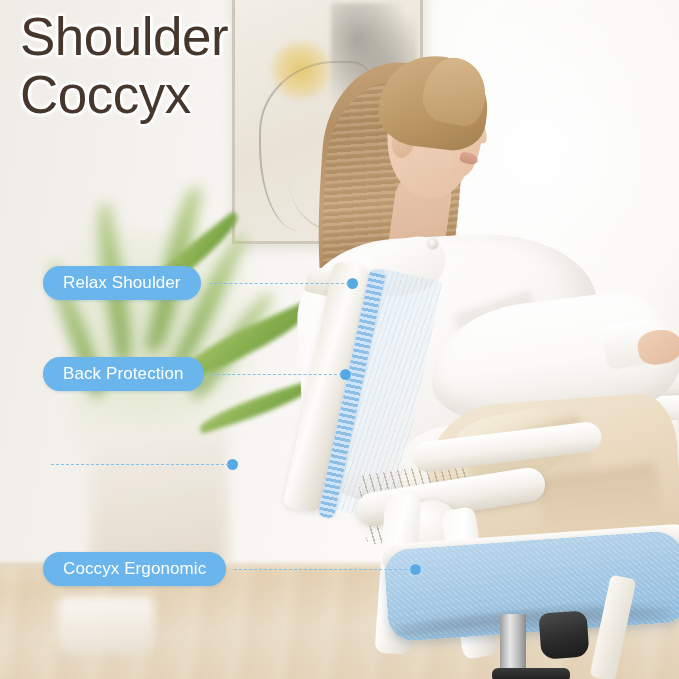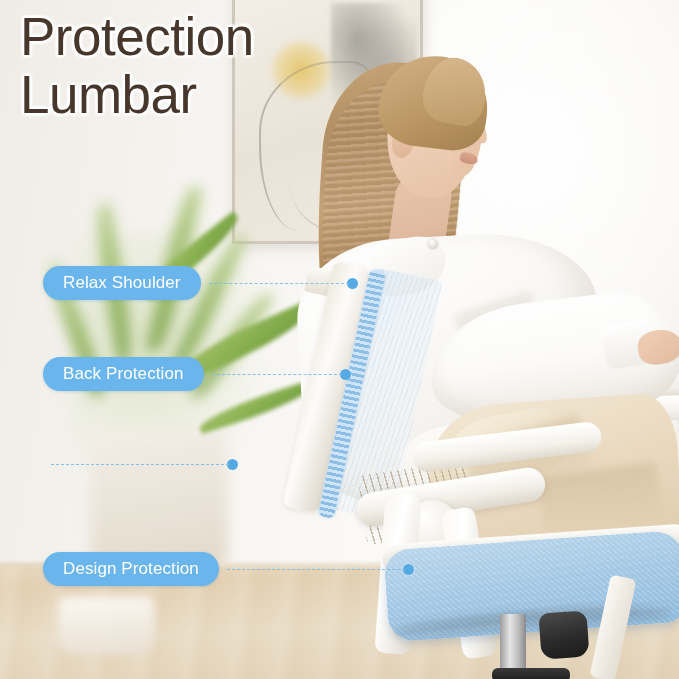--- a/index.html
+++ b/index.html
@@ -692,25 +692,25 @@
       <div class="leader" style="width:130px;"></div>
       <div class="leader-dot"></div>
     </div>
 
     <div class="callout" style="left:43px; top:447px;">
       <div class="leader" style="width:178px;"></div>
       <div class="leader-dot"></div>
     </div>
 
     <div class="callout" style="left:43px; top:552px;">
-      <div class="pill">Design Protection</div>
+      <div class="pill">Coccyx Ergonomic</div>
       <div class="leader" style="width:178px;"></div>
       <div class="leader-dot"></div>
     </div>
 
   </div>
 
   <div class="title-block">
-    <div class="title-line">Protection</div>
-    <div class="title-line">Lumbar</div>
+    <div class="title-line">Shoulder</div>
+    <div class="title-line">Coccyx</div>
   </div>
 
 </div>
 
 </body></html>

